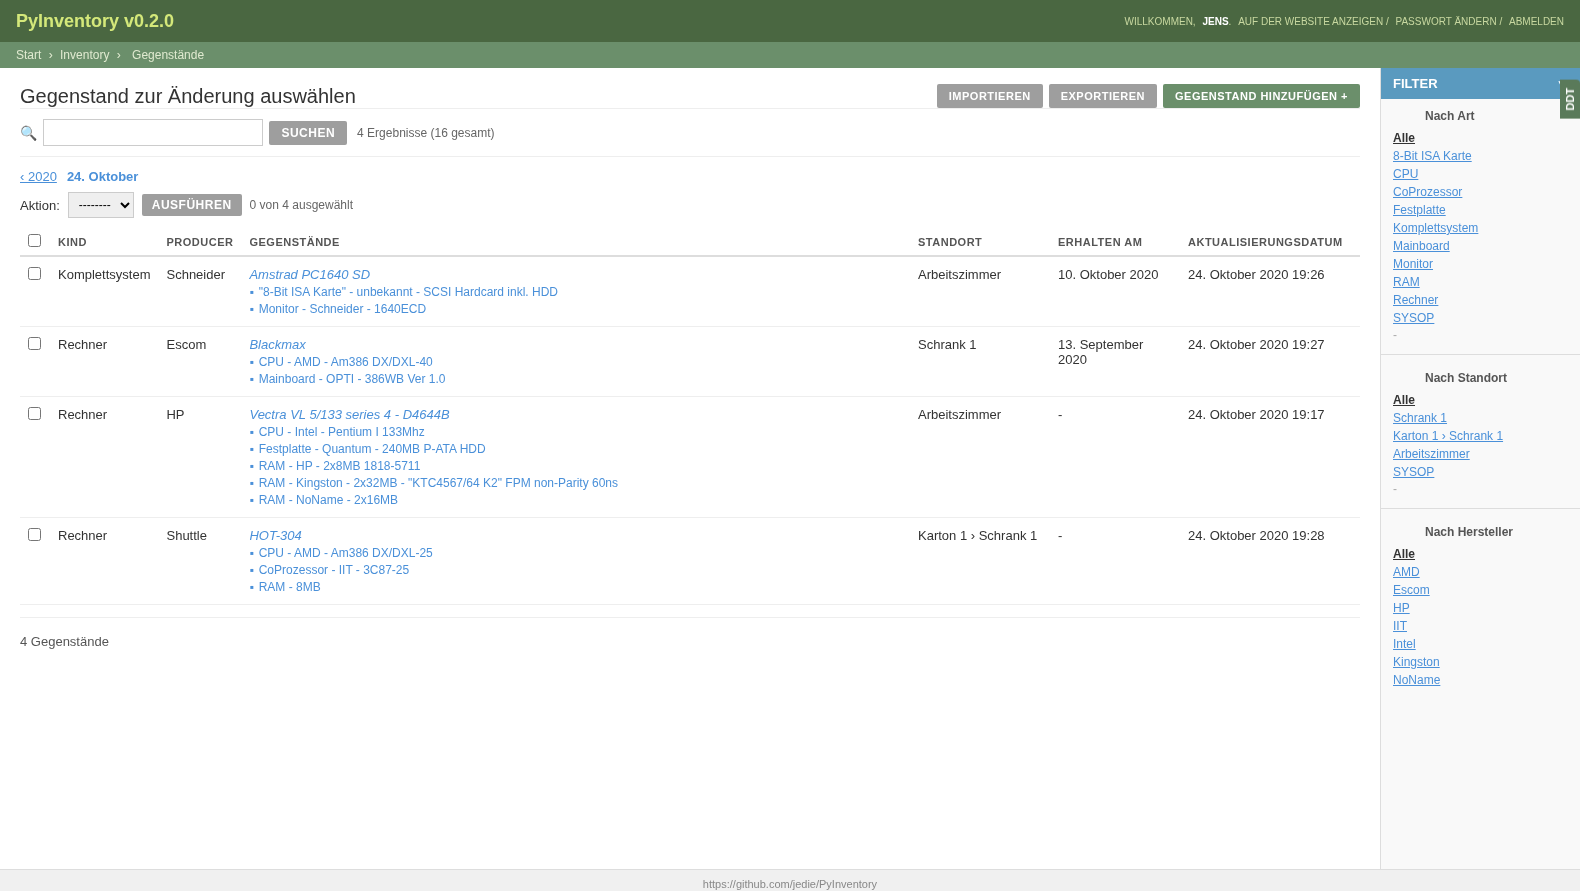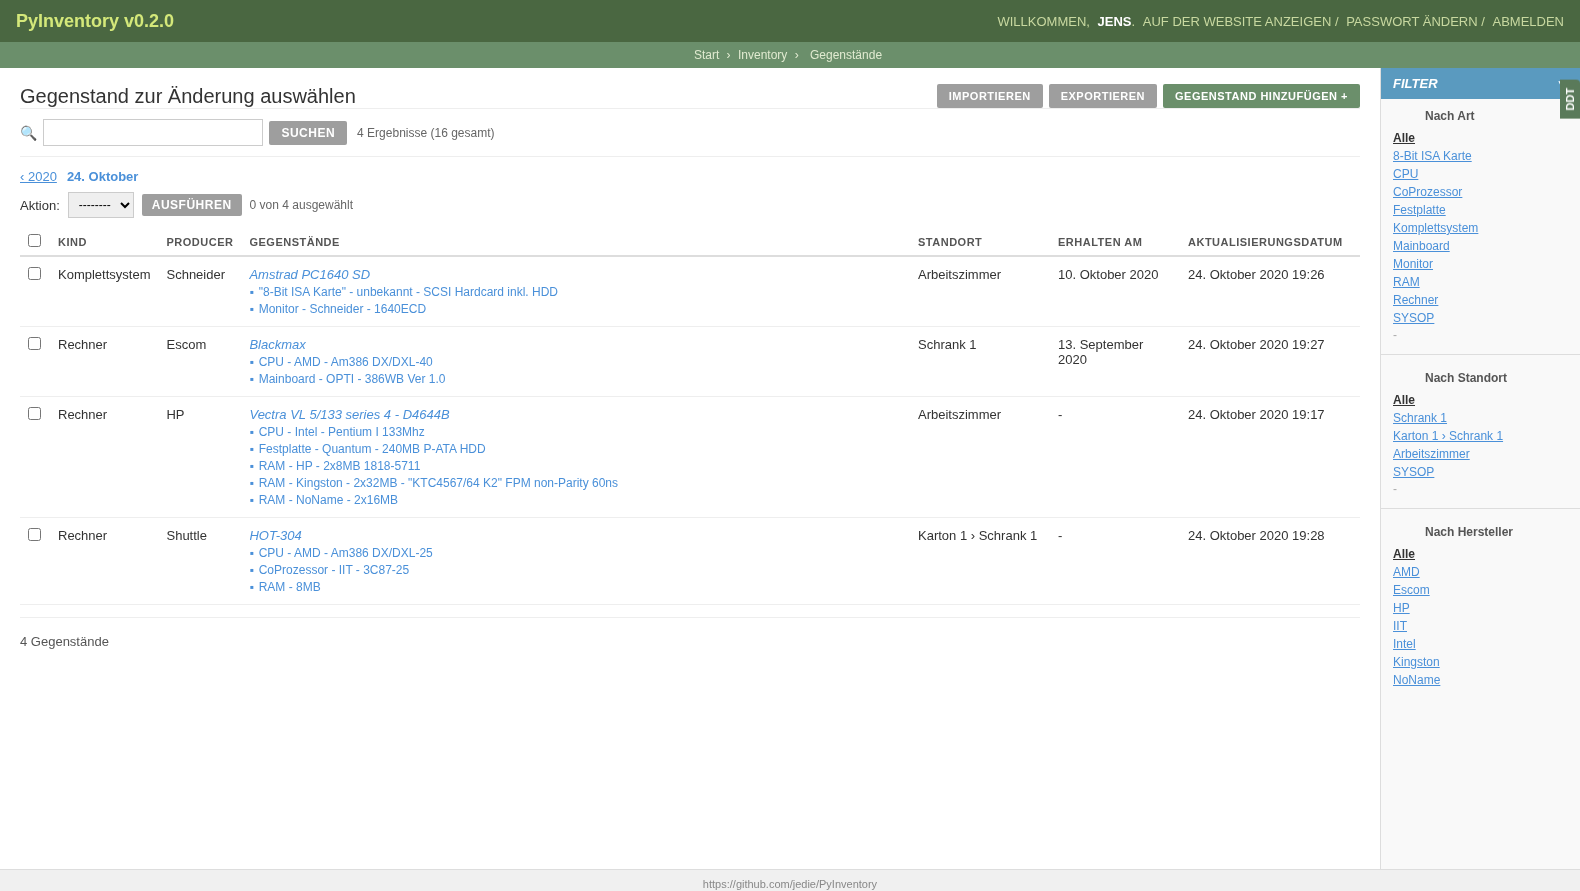--- a/index.html
+++ b/index.html
@@ -14,40 +14,39 @@
       align-items: center;
       justify-content: space-between;
       min-height: 42px;
     }
     .app-title {
       font-size: 18px;
       color: #d4e87a;
       font-weight: bold;
     }
     .top-nav {
-      font-size: 13px;
+      font-size: 10px;
       color: #c8d8a0;
     }
     .top-nav a, .top-nav span {
       color: #c8d8a0;
       text-decoration: none;
       margin-left: 4px;
     }
     .top-nav .username {
       color: #ffffff;
       font-weight: bold;
     }
 
     
     .breadcrumb-bar {
       background: #6b8f6b;
       padding: 6px 16px;
       font-size: 12px;
       color: #e0ead0;
-      text-align: center;
     }
     .breadcrumb-bar a { color: #e0ead0; text-decoration: none; }
     .breadcrumb-bar span { margin: 0 4px; }
 
     
     .side-tab {
       position: fixed;
       right: 0;
       top: 80px;
       background: #5a7a5a;
@@ -228,21 +227,20 @@
     
     .filter-header {
       background: #5a9abf;
       color: white;
       font-weight: bold;
       font-size: 13px;
       padding: 8px 12px;
       display: flex;
       align-items: center;
       justify-content: space-between;
-      font-style: italic;
     }
     .filter-header .filter-icon {
       font-size: 12px;
     }
 
     .filter-section {
       padding: 10px 12px 6px;
     }
     .filter-section-title {
       font-size: 12px;

